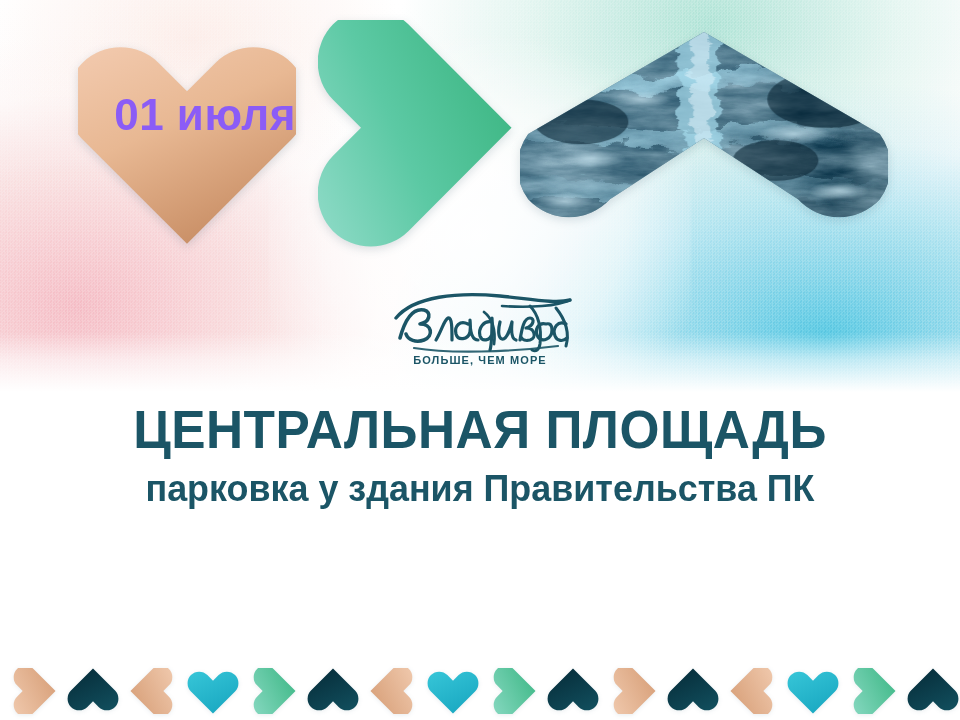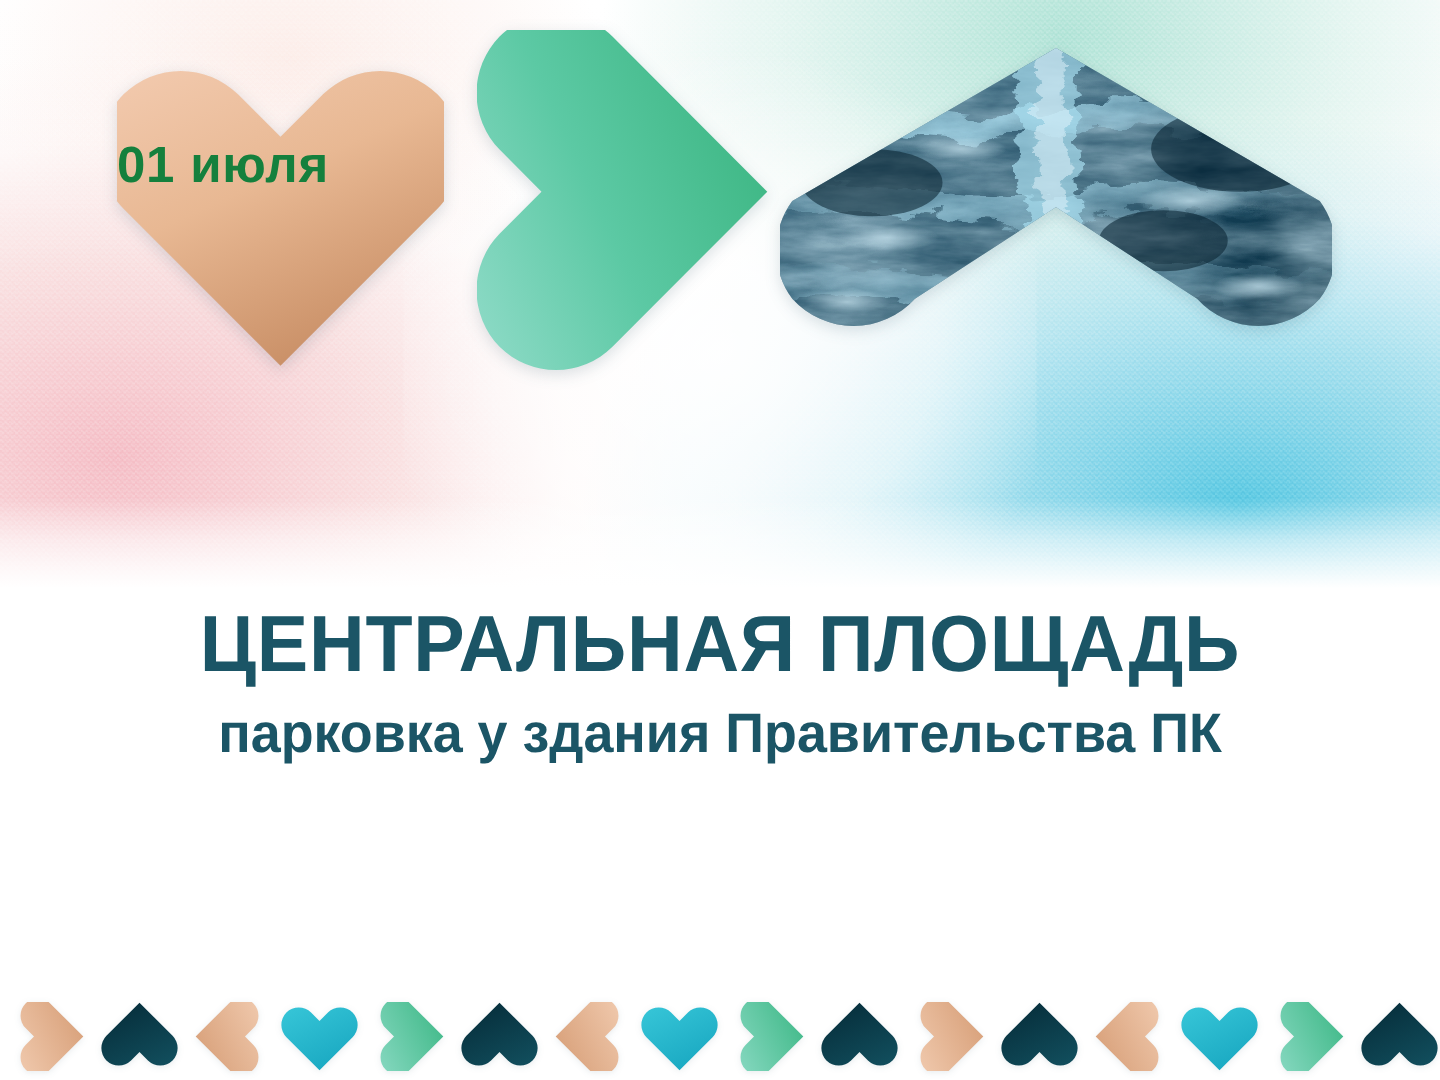--- a/index.html
+++ b/index.html
@@ -85,24 +85,24 @@
     left: 78px;
     top: 30px;
     width: 218px;
     height: 214px;
   }
   #date-label {
     position: absolute;
     left: 78px;
     top: 93px;
     width: 218px;
-    text-align: left;
-    font-size: 34px;
+    text-align: right;
+    font-size: 44px;
     font-weight: bold;
-    color: #15803d;
+    color: #8b5cf6;
     letter-spacing: 0.5px;
     line-height: 1;
     white-space: nowrap;
   }
 
   
   #heart-green {
     left: 318px;
     top: 20px;
     width: 215px;
@@ -315,20 +315,52 @@
 
         <g opacity="0.55">
           <ellipse cx="300" cy="70" rx="58" ry="28" fill="#07202e"></ellipse>
           <ellipse cx="250" cy="130" rx="42" ry="20" fill="#07202e"></ellipse>
           <ellipse cx="60" cy="92" rx="46" ry="22" fill="#07202e"></ellipse>
         </g>
       </g>
     </svg>
   </div>
 
+  <div id="logo">
+    <svg id="logo-script" viewBox="0 0 200 66" xmlns="http://www.w3.org/2000/svg">
+      <g fill="none" stroke="#1b5566" stroke-linecap="round" stroke-linejoin="round">
+
+        <path d="M16 30 C 34 8, 78 4, 120 8 C 150 11, 176 16, 190 12" stroke-width="3.4"></path>
+        <path d="M190 12 C 178 18, 150 20, 122 18" stroke-width="2.6"></path>
+
+        <path d="M20 50 C 26 28, 34 20, 44 22 C 52 24, 50 34, 40 36 C 52 36, 54 48, 44 52 C 36 55, 28 52, 26 46" stroke-width="3.6"></path>
+
+        <path d="M56 52 C 62 42, 64 32, 68 30 C 72 29, 72 40, 72 52" stroke-width="3.2"></path>
+
+        <path d="M88 36 C 80 32, 74 38, 76 46 C 78 53, 88 52, 90 44 C 91 38, 90 34, 90 32 C 90 44, 92 52, 98 52" stroke-width="3.2"></path>
+
+        <path d="M112 34 C 104 32, 98 40, 100 48 C 102 54, 110 53, 112 46 C 113 40, 112 32, 112 30 C 112 46, 112 56, 110 62" stroke-width="3.2"></path>
+
+        <path d="M120 34 C 118 42, 118 50, 122 51 C 126 52, 130 42, 132 34 C 131 44, 132 51, 136 52" stroke-width="3.2"></path>
+
+        <path d="M140 52 C 142 40, 144 30, 150 30 C 155 30, 154 38, 146 40 C 155 40, 157 50, 150 52 C 146 53, 142 52, 141 49" stroke-width="3.2"></path>
+
+        <path d="M166 36 C 158 34, 154 42, 158 49 C 162 55, 172 51, 172 42 C 172 37, 170 35, 166 36 Z" stroke-width="3.2"></path>
+
+        <path d="M186 36 C 178 32, 172 40, 175 48 C 177 53, 183 54, 187 50" stroke-width="3.2"></path>
+
+        <path d="M150 18 C 158 26, 162 40, 160 56 C 159 62, 156 64, 152 62" stroke-width="3.0"></path>
+        <path d="M176 20 C 184 30, 190 44, 186 58" stroke-width="3.0"></path>
+        <path d="M104 24 C 112 30, 116 42, 114 56" stroke-width="2.8"></path>
+
+        <path d="M34 60 C 70 66, 130 64, 178 58" stroke-width="2.2" opacity="0.9"></path>
+      </g>
+    </svg>
+    <div id="logo-tagline">БОЛЬШЕ, ЧЕМ МОРЕ</div>
+  </div>
 
   <div id="title-main">ЦЕНТРАЛЬНАЯ ПЛОЩАДЬ</div>
   <div id="title-sub">парковка у здания Правительства ПК</div>
 
 
   <div id="strip">
       <div class="strip-heart">
         <svg viewBox="0 0 200 196">
           <defs>
             <linearGradient id="sg0" x1="0" y1="0" x2="0.6" y2="1">

